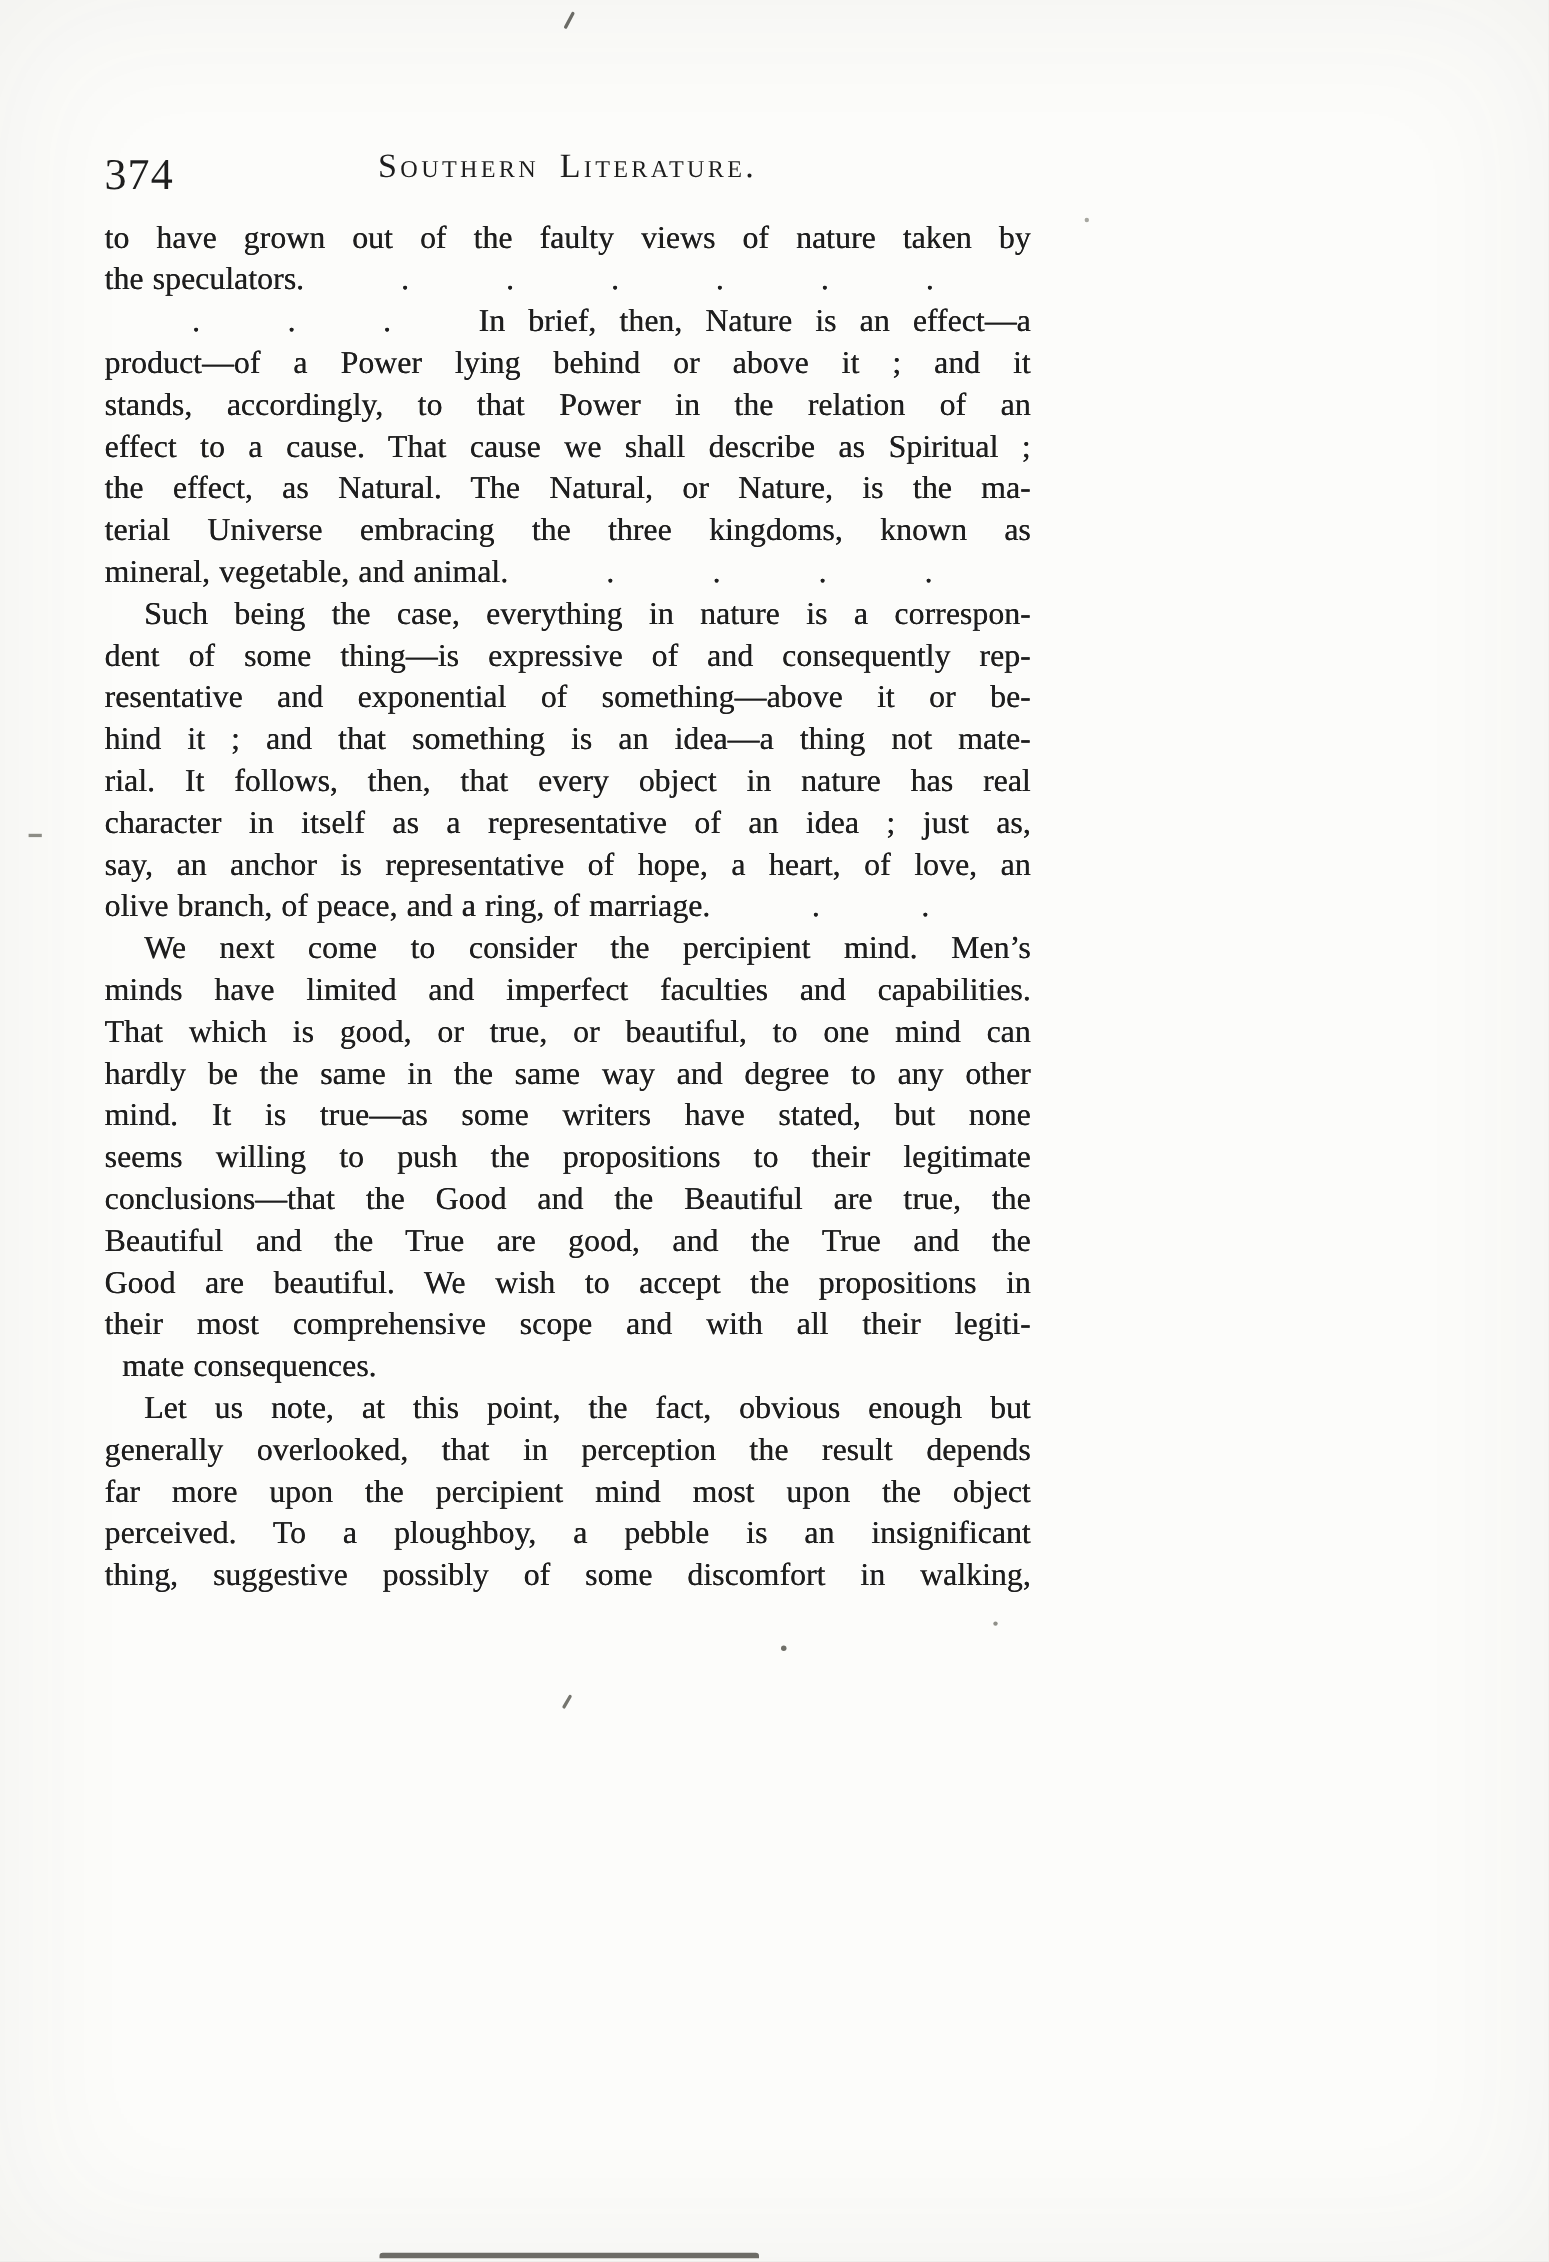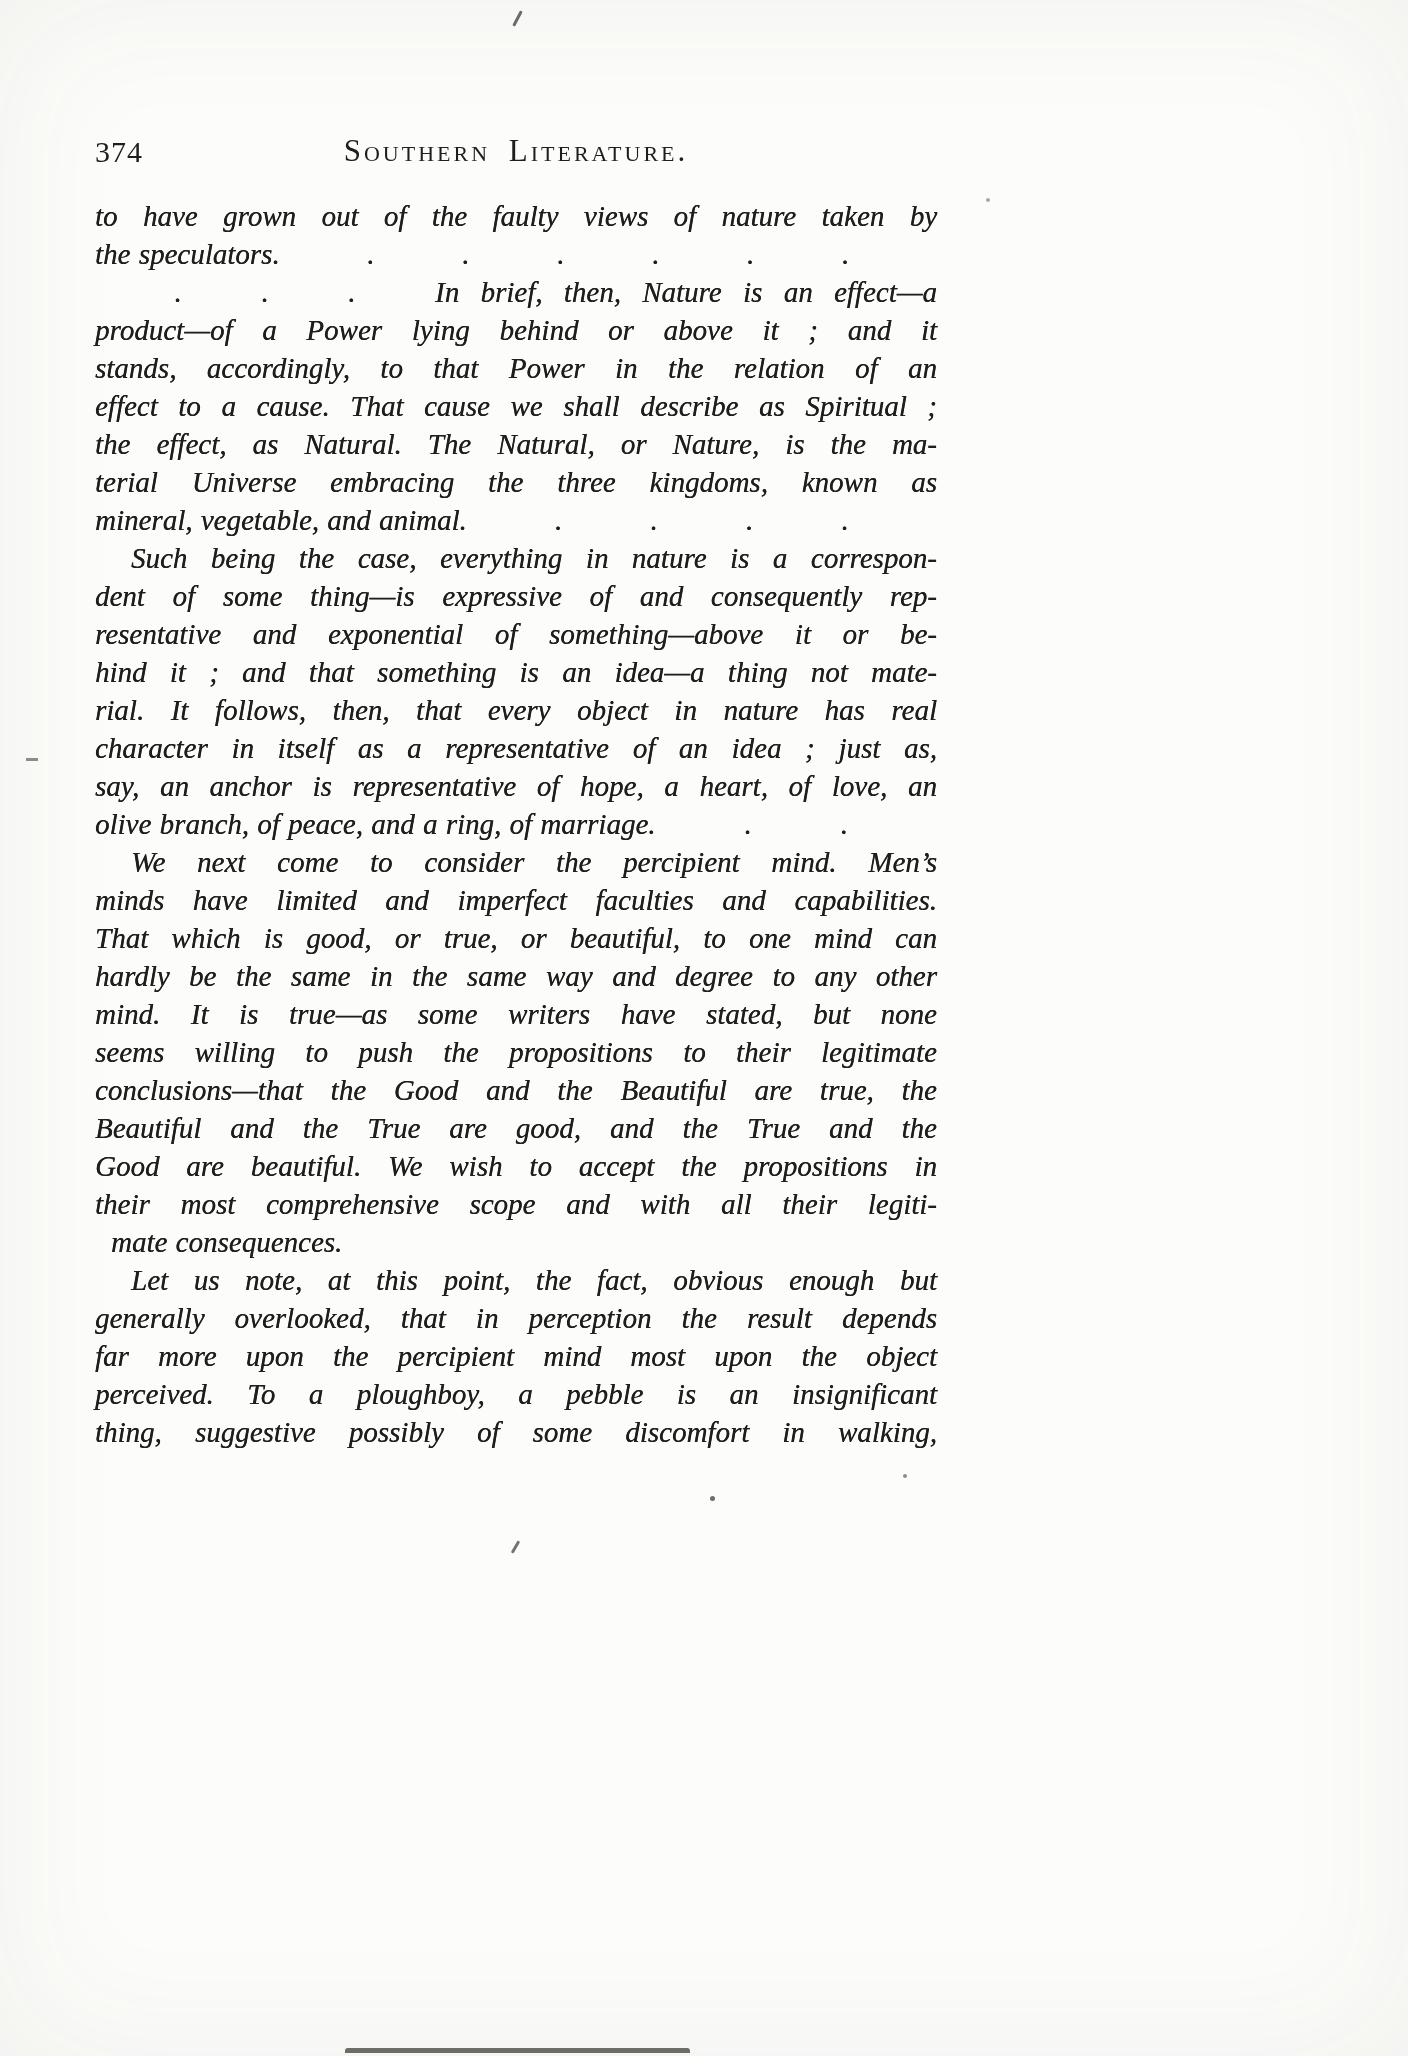--- a/index.html
+++ b/index.html
@@ -18,21 +18,21 @@
     position: absolute;
     left: 95px;
     top: 133px;
     width: 842px;
     height: 42px;
   }
   .pagenum {
     position: absolute;
     left: 0;
     top: 2px;
-    font-size: 30px;
+    font-size: 40px;
     letter-spacing: 1px;
   }
   .running-title {
     position: absolute;
     left: 0;
     right: 0;
     top: 0;
     text-align: center;
     font-variant: small-caps;
     font-size: 31px;
@@ -46,21 +46,20 @@
     top: 197px;
     width: 842px;
   }
   .line {
     font-size: 29px;
     line-height: 38px;
     word-spacing: 1px;
     text-align: justify;
     text-align-last: justify;
     text-shadow: 0.25px 0 0 currentColor;
-    font-style: italic;
   }
   .line.last { text-align-last: left; margin-left: 16px; }
   .line.ind { text-indent: 36px; }
   .line.seg { display: flex; align-items: flex-end; }
   .dots {
     display: flex;
     align-items: baseline;
     justify-content: space-evenly;
   }
   .dots.fill { flex: 1; }

